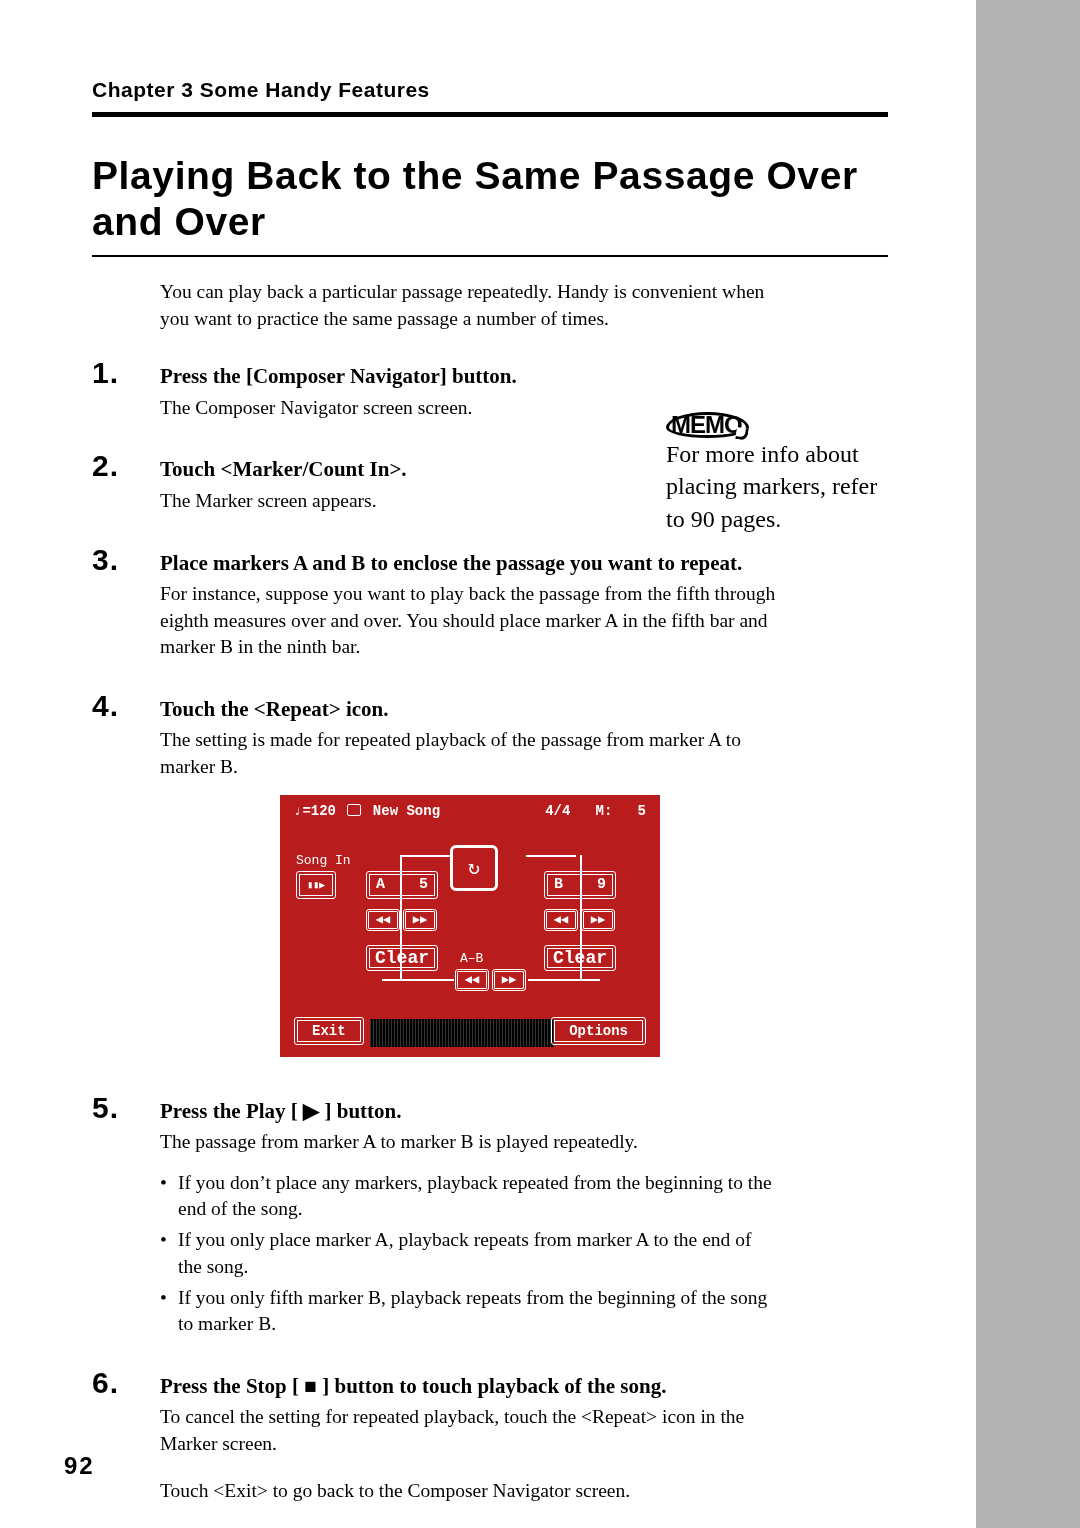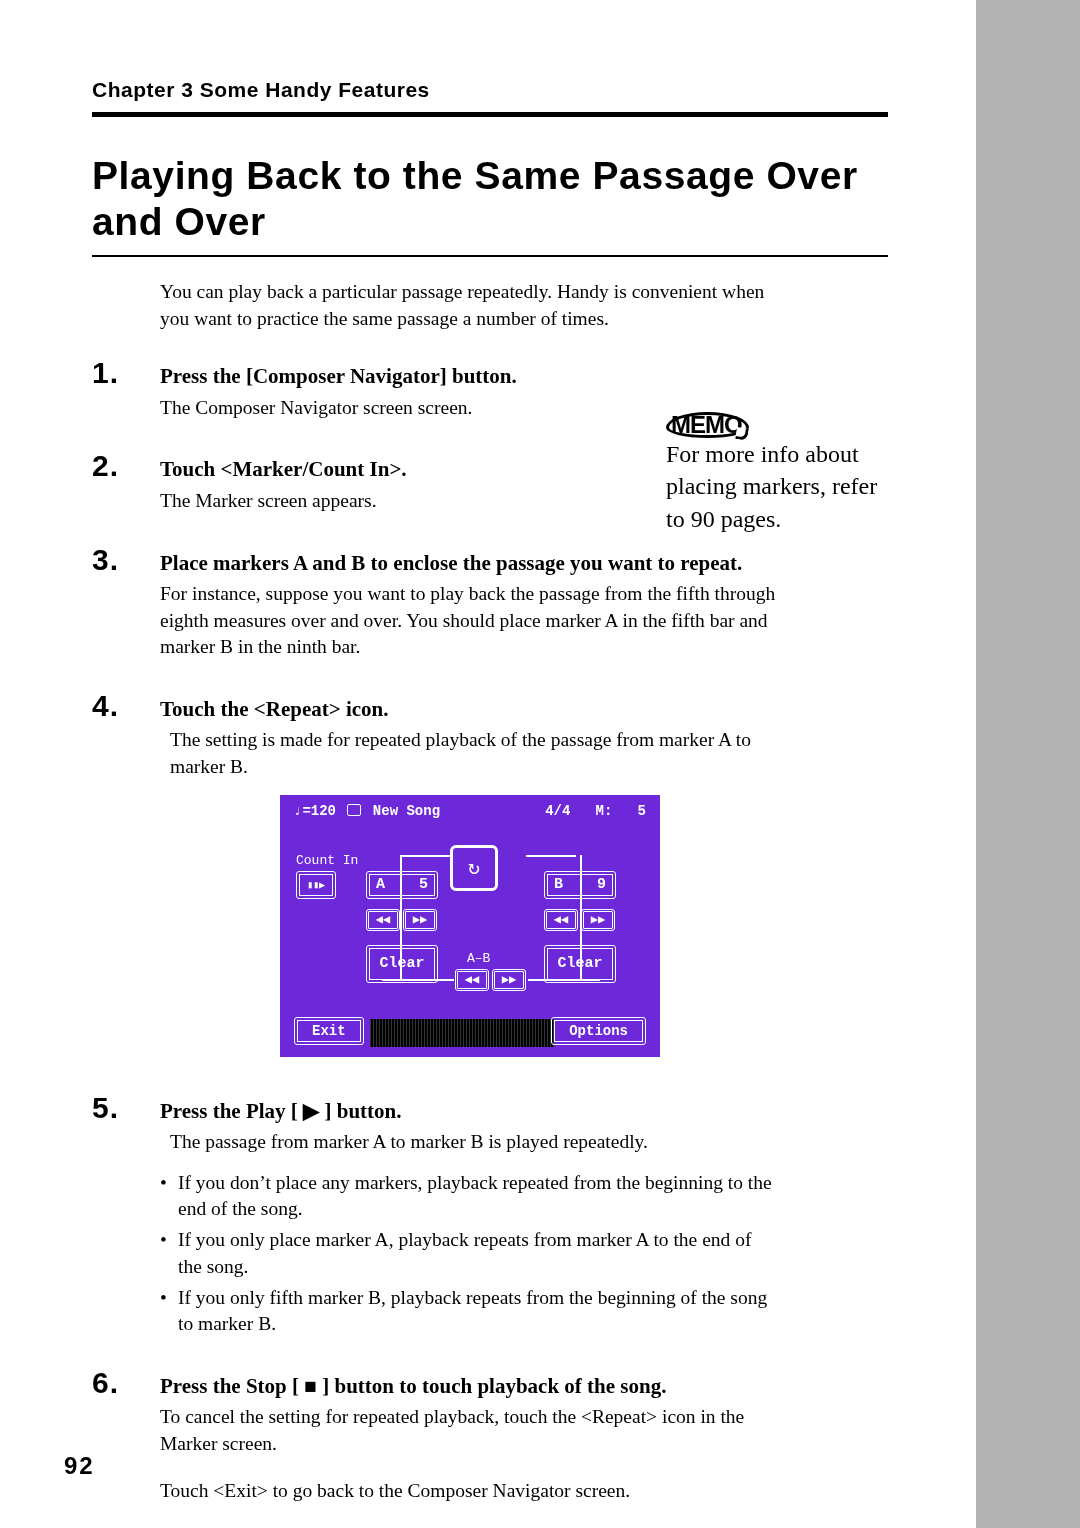--- a/index.html
+++ b/index.html
@@ -78,21 +78,21 @@
       font-weight: bold;
       font-size: 21px;
       line-height: 1.35;
       margin-bottom: 4px;
     }
     .step-text {
       font-size: 19.5px;
       line-height: 1.37;
       margin-bottom: 20px;
     }
-    .step-text.tight { margin-bottom: 14px; margin-left: 10px; }
+    .step-text.tight { margin-bottom: 14px; }
     ul.bullets {
       list-style: none;
       margin-bottom: 20px;
     }
     ul.bullets li {
       font-size: 19.5px;
       line-height: 1.37;
       position: relative;
       padding-left: 18px;
       margin-bottom: 4px;
@@ -103,21 +103,21 @@
       left: 0;
     }
     .screenshot-wrap {
       display: flex;
       justify-content: center;
       margin: 8px 0 26px 0;
     }
     .screenshot {
       width: 380px;
       height: 262px;
-      background: #6d28d9;
+      background: #b91c1c;
       padding: 8px 10px;
       position: relative;
       color: #fff;
       font-family: 'Courier New', monospace;
     }
     .scr-top {
       display: flex;
       justify-content: space-between;
       font-size: 14px;
       padding: 0 4px 6px;
@@ -158,40 +158,40 @@
     .scr-nav.b { left: 264px; top: 114px; }
     .navbtn {
       width: 34px; height: 22px;
       border: 3px double #fff;
       border-radius: 3px;
       display:flex;align-items:center;justify-content:center;
       font-size: 12px;
     }
     .scr-clear {
       position: absolute;
-      width: 72px; height: 38px;
+      width: 72px; height: 26px;
       border: 4px double #fff;
       border-radius: 3px;
       display:flex;align-items:center;justify-content:center;
-      font-size: 15px; font-weight: bold;
+      font-size: 18px; font-weight: bold;
     }
     .scr-clear.a { left: 86px; top: 150px; }
     .scr-clear.b { left: 264px; top: 150px; }
     .scr-repeat {
       position: absolute;
       left: 170px; top: 50px;
       width: 48px; height: 46px;
       border: 3px solid #fff;
       border-radius: 6px;
       display:flex;align-items:center;justify-content:center;
       font-size: 20px;
     }
     .scr-ab {
       position: absolute;
-      left: 187px; top: 156px;
+      left: 180px; top: 156px;
       font-size: 13px;
     }
     .scr-nav.ab { left: 175px; top: 174px; }
     .scr-line { position: absolute; border-top: 2px solid #fff; }
     .scr-line.l1 { left: 120px; top: 60px; width: 50px; }
     .scr-line.l2 { left: 246px; top: 60px; width: 50px; }
     .scr-line.l3 { left: 102px; top: 184px; width: 72px; }
     .scr-line.l4 { left: 248px; top: 184px; width: 72px; }
     .scr-line.v1 { border-left:2px solid #fff; border-top:none; left:120px; top:60px; height:124px; width:2px; }
     .scr-line.v2 { border-left:2px solid #fff; border-top:none; left:300px; top:60px; height:124px; width:2px; }
@@ -320,21 +320,21 @@
               <span class="disk-icon"></span>
               <span>New Song</span>
             </span>
             <span>
               <span>4/4</span>&nbsp;&nbsp;
               <span>M:</span>&nbsp;&nbsp;
               <span>5</span>
             </span>
           </div>
 
-          <div class="scr-label">Count In</div>
+          <div class="scr-label">Song In</div>
           <div class="scr-countin">▮▮▶</div>
 
           <div class="scr-line l1"></div>
           <div class="scr-line l2"></div>
           <div class="scr-line v1"></div>
           <div class="scr-line v2"></div>
           <div class="scr-line l3"></div>
           <div class="scr-line l4"></div>
 
           <div class="scr-repeat">↻</div>

